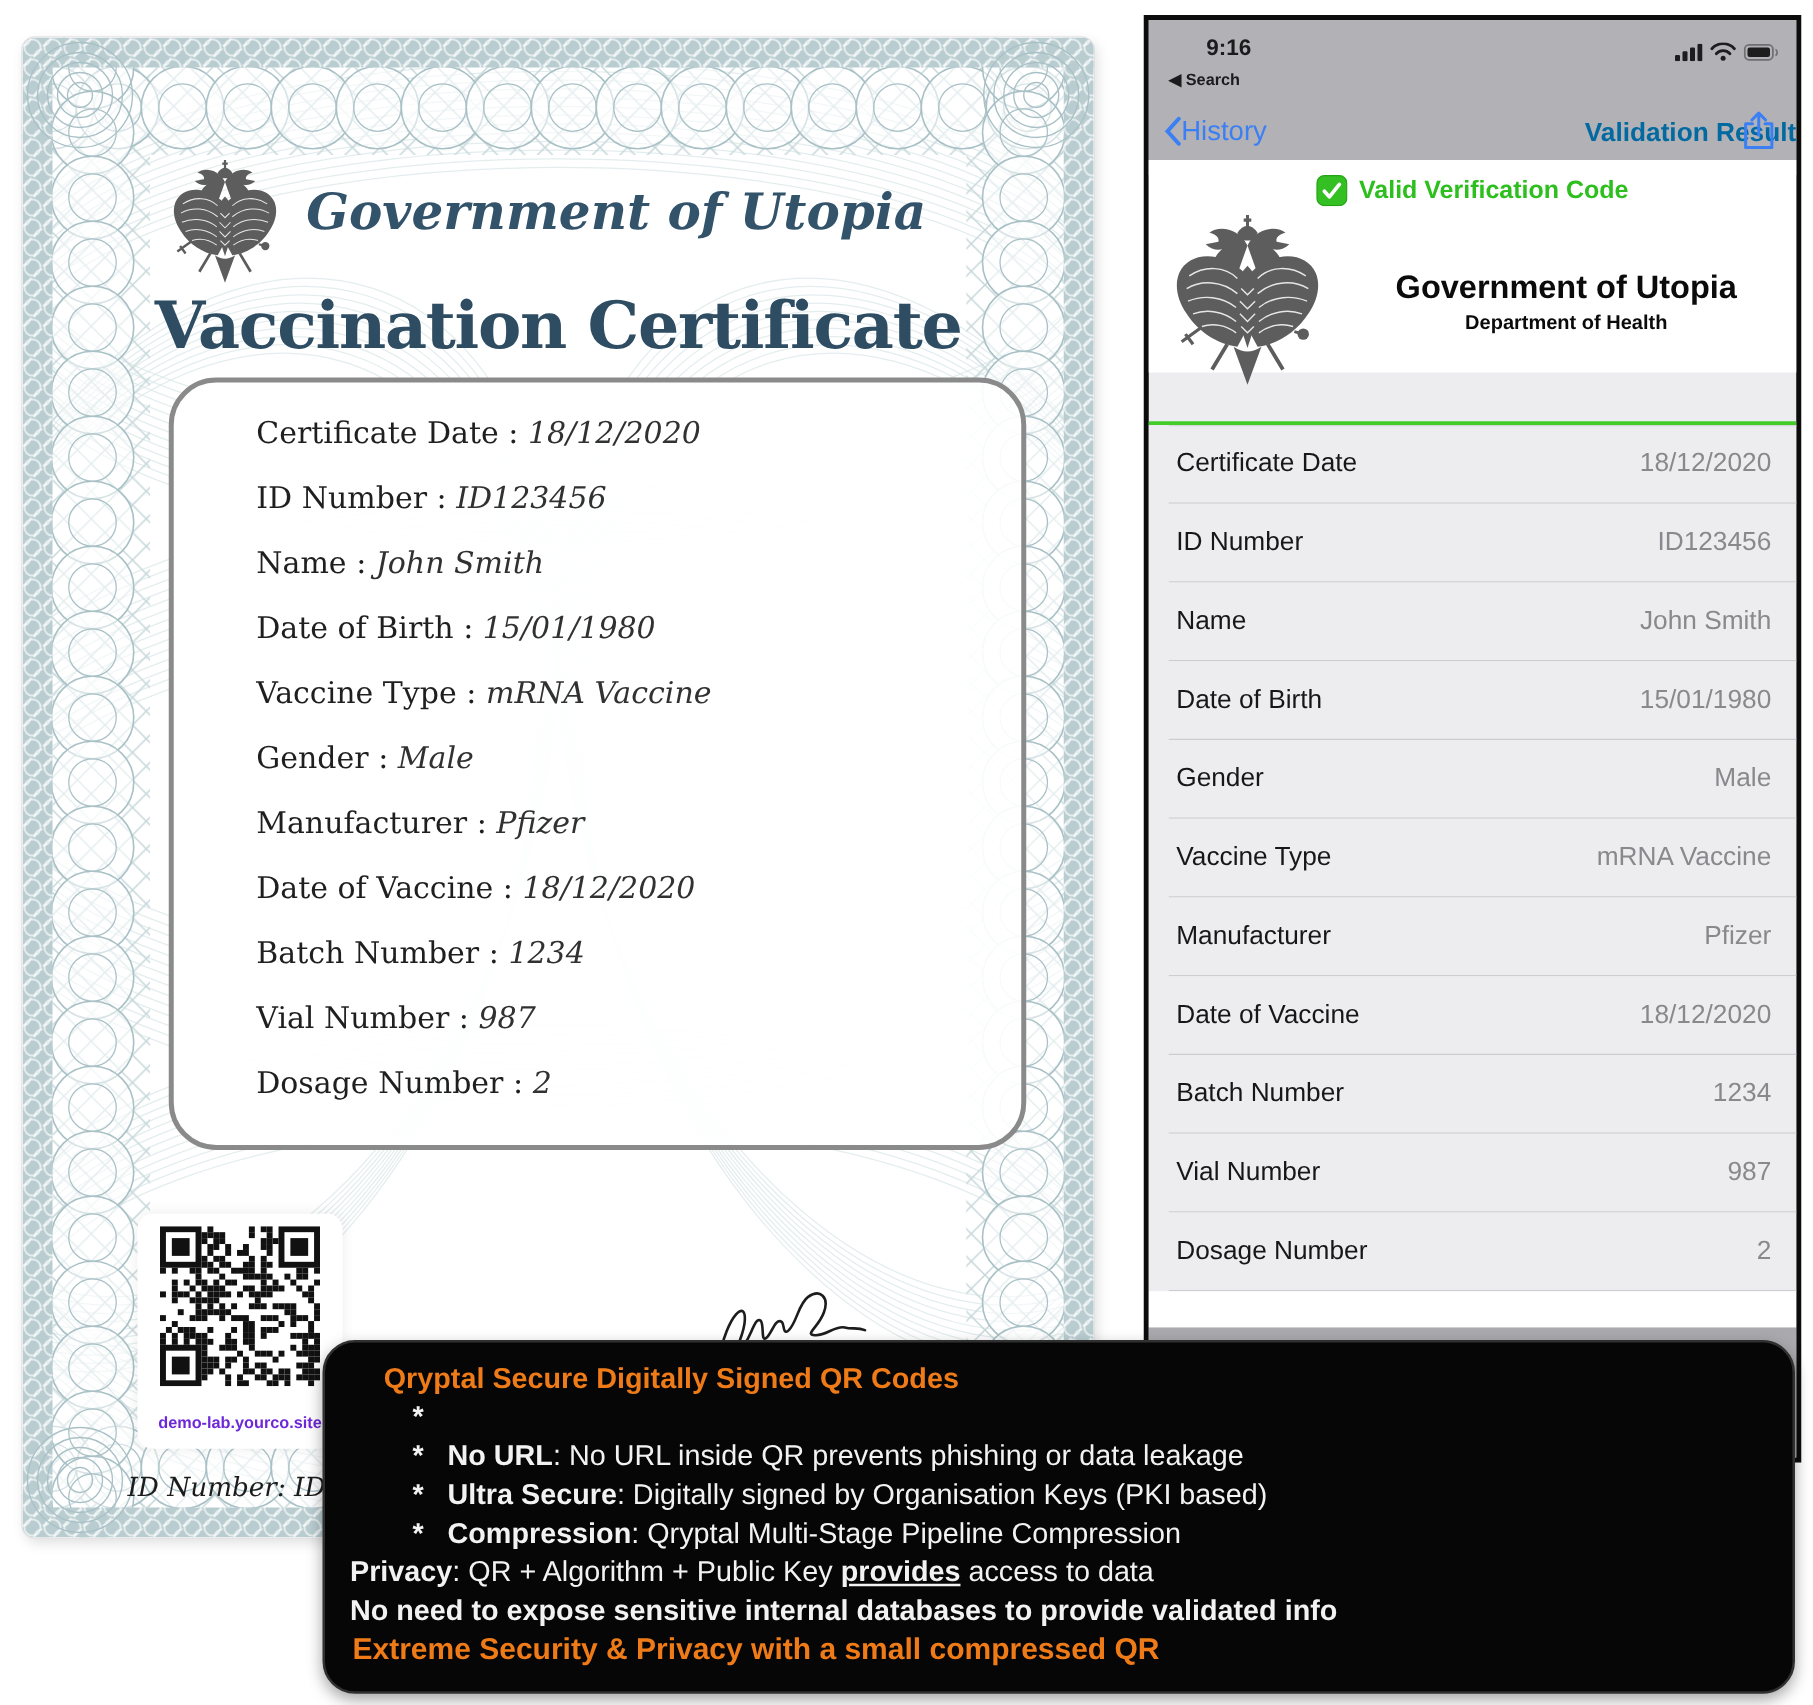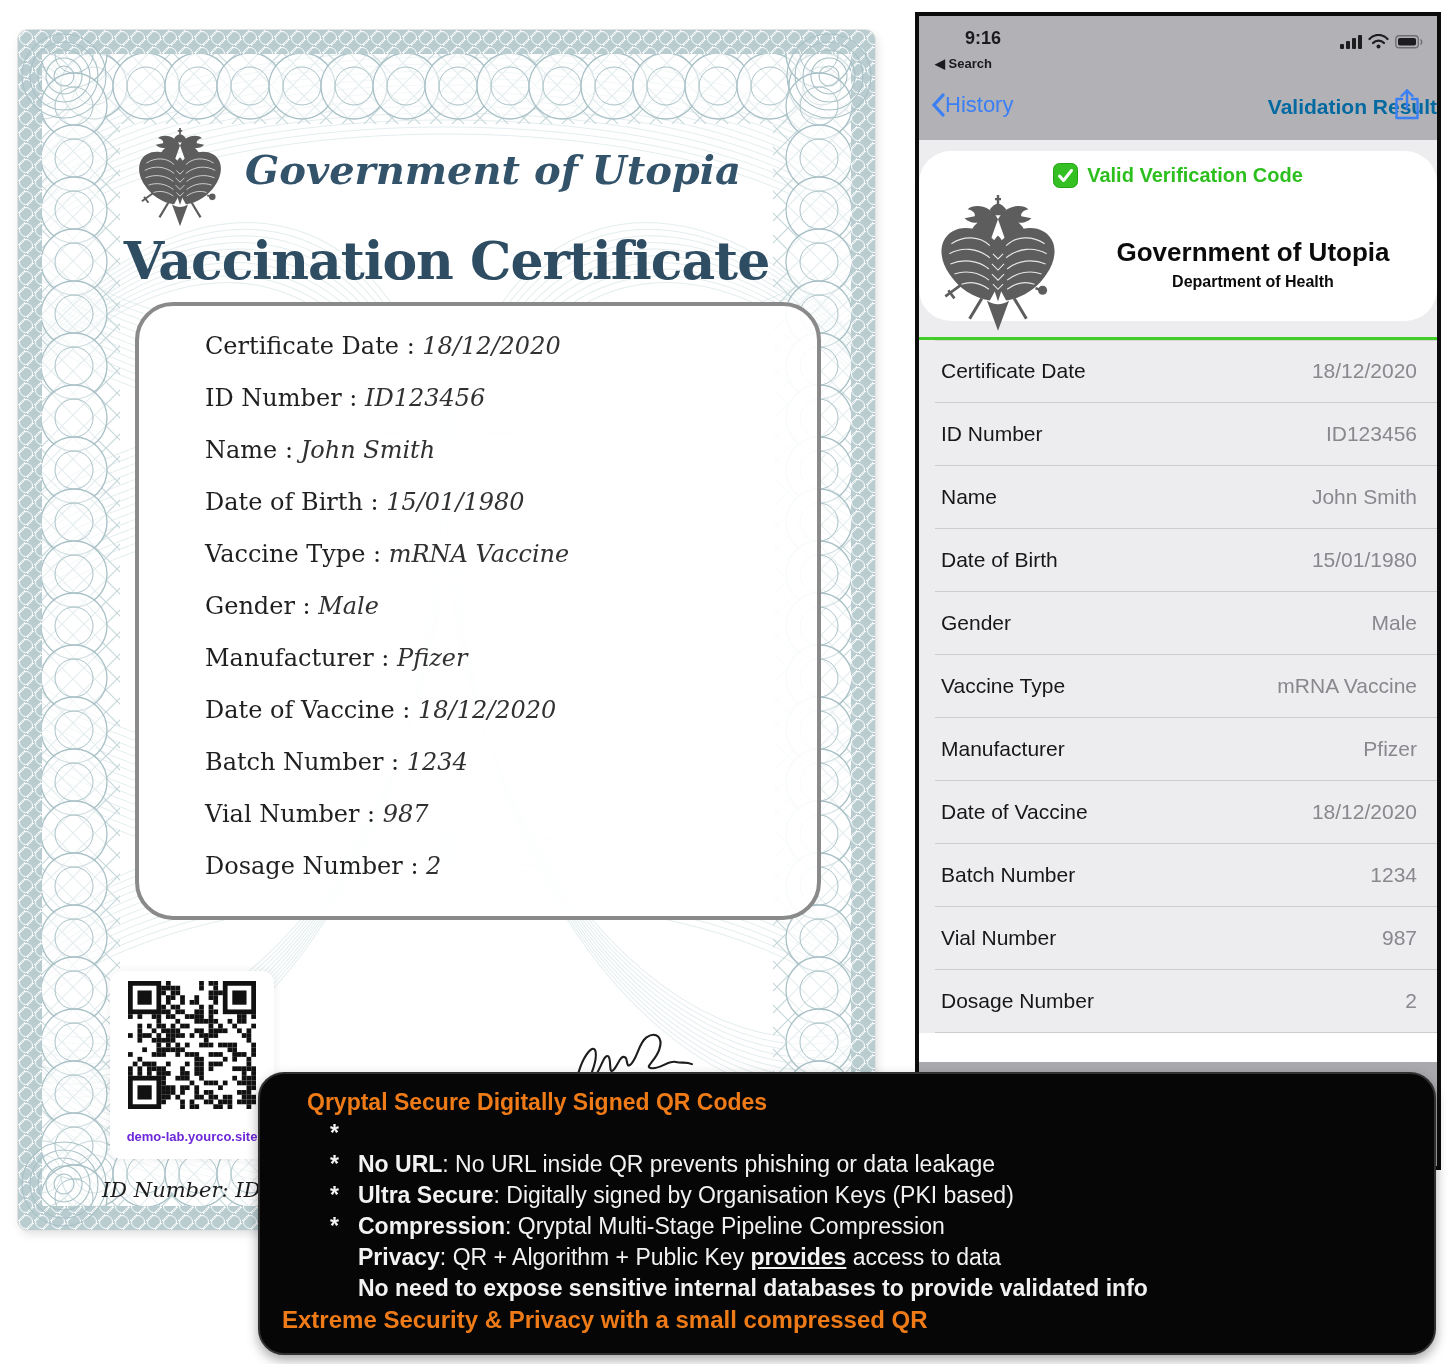--- a/index.html
+++ b/index.html
@@ -35,21 +35,21 @@
      border:4px solid #0c0c0c;}
   .pstatus{left:0;top:0;width:518px;height:124px;background:#b1b1b6;}
   .ptime{left:46px;top:12px;font-size:18px;font-weight:bold;color:#1b1b1d;}
   .pback-app{left:16px;top:40px;font-size:13px;font-weight:bold;color:#1b1b1d;}
   .picons{right:14px;top:18px;display:flex;align-items:flex-end;gap:6px;}
   .pnav-back{left:12px;top:76px;display:flex;align-items:center;gap:0;color:#3b7ff5;
      font-size:22px;cursor:pointer;}
   .pnav-title{left:0;top:79px;width:518px;text-align:right;font-size:21px;font-weight:bold;
      color:#0369a1;}
   .pshare{right:16px;top:72px;cursor:pointer;}
-  .presult{left:0;top:135px;width:518px;height:170px;background:#fff;border-radius:32px;}
+  .presult{left:0;top:112px;width:518px;height:170px;background:#fff;}
   .pvalid{left:0;top:12px;width:518px;display:flex;justify-content:center;align-items:center;gap:9px;
      font-size:20px;font-weight:bold;color:#2cbf1d;}
   .peagle{left:14px;top:40px;width:130px;height:152px;}
   .pgov{left:158px;top:86px;width:352px;text-align:center;font-size:26px;font-weight:bold;color:#0b0b0c;}
   .pdept{left:158px;top:122px;width:352px;text-align:center;font-size:16px;font-weight:bold;color:#0b0b0c;}
   .pgreen{left:0;top:321px;width:518px;height:3px;background:#43cd28;}
   .ptable{left:0;top:324px;width:518px;}
   .prow{position:relative;height:63px;background:#ededf0;}
   .prow::after{content:"";position:absolute;left:16px;right:0;bottom:0;height:1px;background:#cdcdd1;}
   .prow:first-child::before{content:"";position:absolute;left:16px;right:0;top:0;height:1px;background:#d7d7da;}
@@ -58,21 +58,21 @@
   .pwhite{left:0;top:1017px;width:518px;height:29px;background:#fff;}
   .pbar{left:0;top:1046px;width:518px;height:104px;background:#a9a9ae;}
 
   
   .obox{left:258px;top:1072px;width:1178px;height:283px;background:#060606;border-radius:26px;
      border:2px solid #303030;box-sizing:border-box;box-shadow:0 5px 12px rgba(0,0,0,.35);
      padding:13px 18px 10px 20px;color:#f2f2f2;font-size:23px;line-height:31px;}
   .o-title{margin-left:27px;color:#ee7b17;font-weight:bold;}
   .o-bullet{display:flex;}
   .o-star{width:28px;margin-left:50px;font-weight:bold;text-align:left;}
-  .o-privacy,.o-note{margin-left:78px;}
+  .o-privacy,.o-note{}
   .o-note{font-weight:bold;}
   .o-footer{margin-left:2px;color:#ee7b17;font-weight:bold;font-size:24px;}
   .b{font-weight:bold;}
   .o-emph{font-weight:bold;text-decoration:underline;}
 </style>
 </head>
 <body>
 
 <div id="canvas">
 

